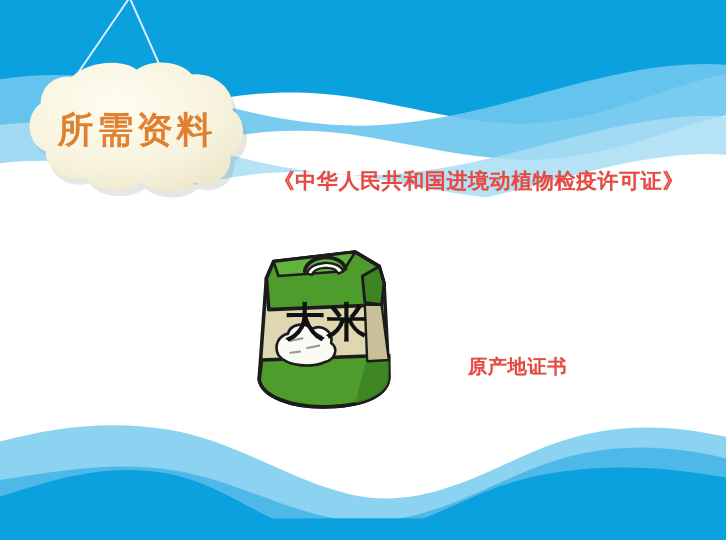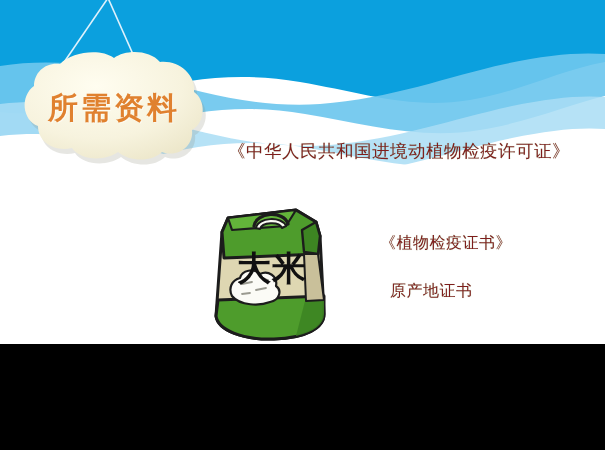--- a/index.html
+++ b/index.html
@@ -6,21 +6,21 @@
     margin: 0;
     padding: 0;
     background: #000;
   }
   body {
     font-family: "DejaVu Sans", "Liberation Sans", sans-serif;
   }
   #slide {
     position: relative;
     width: 605px;
-    height: 344px;
+    height: 450px;
     overflow: hidden;
     background: #ffffff;
     text-align: right;
   }
   
   #bg-waves {
     position: absolute;
     inset: 0;
     width: 605px;
     height: 450px;
@@ -64,22 +64,22 @@
   #rice-bag {
     position: absolute;
     left: 198px;
     top: 196px;
     width: 140px;
     height: 148px;
   }
   
   .doc-line {
     position: absolute;
-    color: #7f1d1d;
-    font-weight: normal;
+    color: #ef4444;
+    font-weight: bold;
     white-space: nowrap;
     text-shadow: 0 0 1px rgba(92,196,92,.4);
   }
   #doc-line-1 {
     left: 228px;
     top: 139px;
     font-size: 17.5px;
     letter-spacing: 0.5px;
   }
   #doc-line-1-note {
@@ -89,21 +89,21 @@
     letter-spacing: 0.3px;
   }
   #doc-line-2 {
     left: 380px;
     top: 233px;
     font-size: 16px;
     letter-spacing: 0.5px;
   }
   #doc-line-3 {
     left: 390px;
-    top: 281px;
+    top: 296px;
     font-size: 16px;
     letter-spacing: 0.5px;
   }
 </style>
 </head>
 <body>
 
 <div id="slide">
 
   <svg id="bg-waves" viewBox="0 0 605 450" preserveAspectRatio="none">
@@ -224,16 +224,15 @@
                C70,74 80,80 78,90
                C84,94 82,104 72,106
                C62,110 42,110 34,100 Z" fill="#fbfbf6" stroke="#1c1c1c" stroke-width="2.2" stroke-linejoin="round"></path>
       <path d="M44,88 L54,86 M58,94 L68,92 M44,98 L52,97 M64,82 L70,84" stroke="#9a9a90" stroke-width="1.8" stroke-linecap="round" fill="none"></path>
     </g>
 
     <text x="74" y="84" text-anchor="middle" font-family="'DejaVu Sans','Liberation Sans',sans-serif" font-size="34" font-weight="bold" fill="#101010" letter-spacing="1">大米</text>
   </svg>
 
   <div class="doc-line" id="doc-line-1">《中华人民共和国进境动植物检疫许可证》</div>
-  <div class="doc-line" id="doc-line-2">《植物检疫证书》</div>
   <div class="doc-line" id="doc-line-3">原产地证书</div>
 
 </div>
 
 </body></html>

